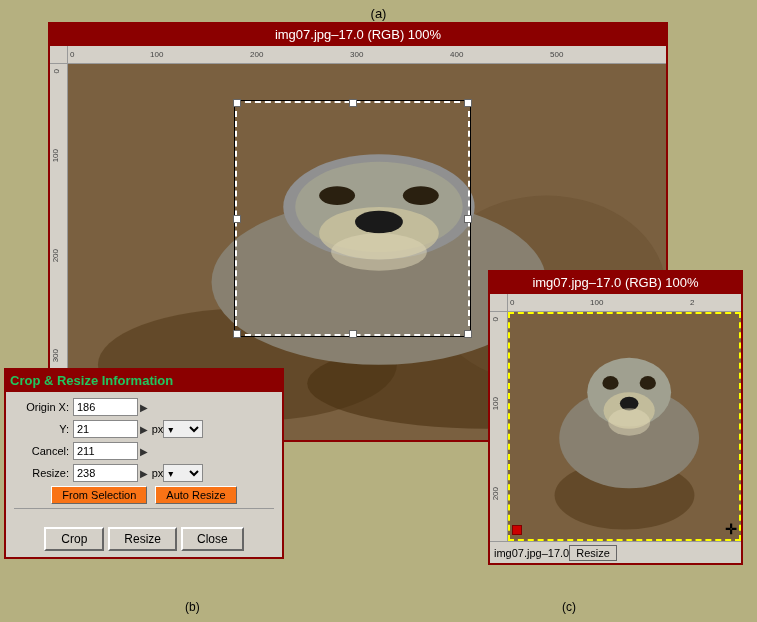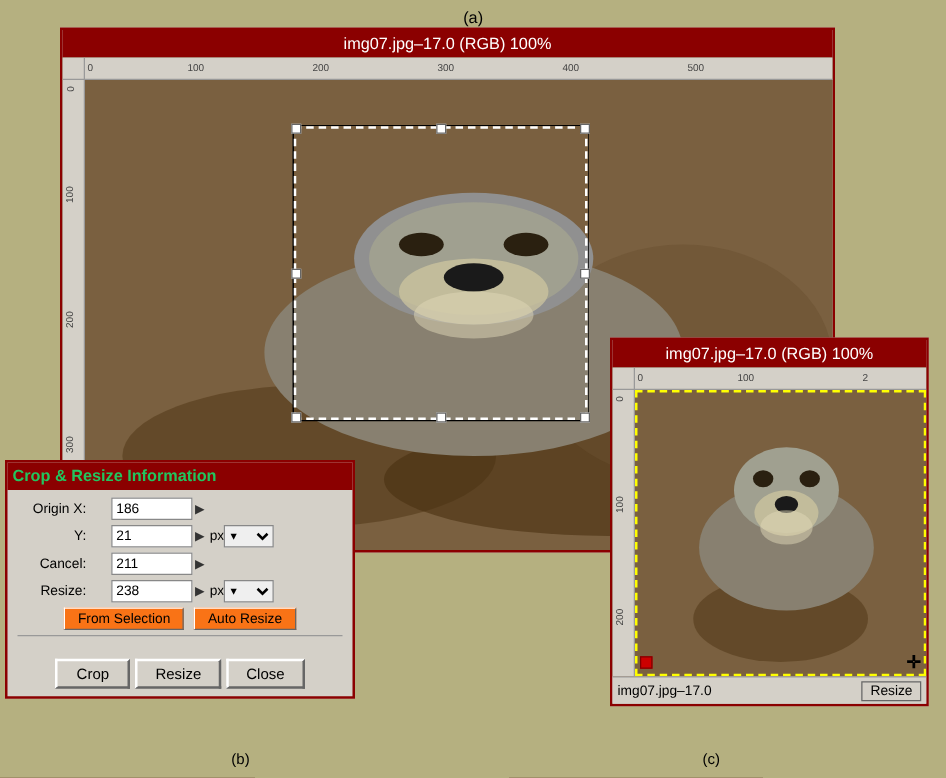--- a/index.html
+++ b/index.html
@@ -135,21 +135,21 @@
 
     .dialog-row {
       display: flex;
       align-items: center;
       margin-bottom: 4px;
     }
 
     .dialog-label {
       width: 55px;
       text-align: right;
-      margin-right: 20px;
+      margin-right: 4px;
       font-size: 11px;
       color: #000;
     }
 
     .dialog-input {
       width: 65px;
       height: 18px;
       border: 1px solid #888;
       background: white;
       font-size: 11px;
@@ -243,21 +243,21 @@
     }
 
     
     .result-statusbar {
       height: 22px;
       background: #d4d0c8;
       border-top: 1px solid #999;
       display: flex;
       align-items: center;
       padding: 0 4px;
-      justify-content: space-between;
+      justify-content: flex-start;
     }
 
     .result-statusbar-text {
       font-size: 11px;
       color: #000;
     }
 
     .result-cancel-btn {
       background: #d4d0c8;
       border: 1px solid #666;

